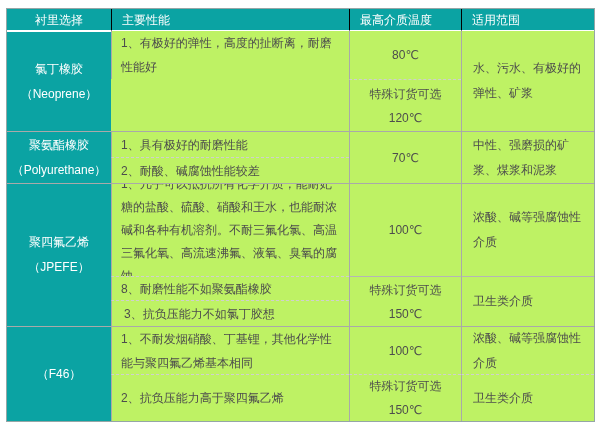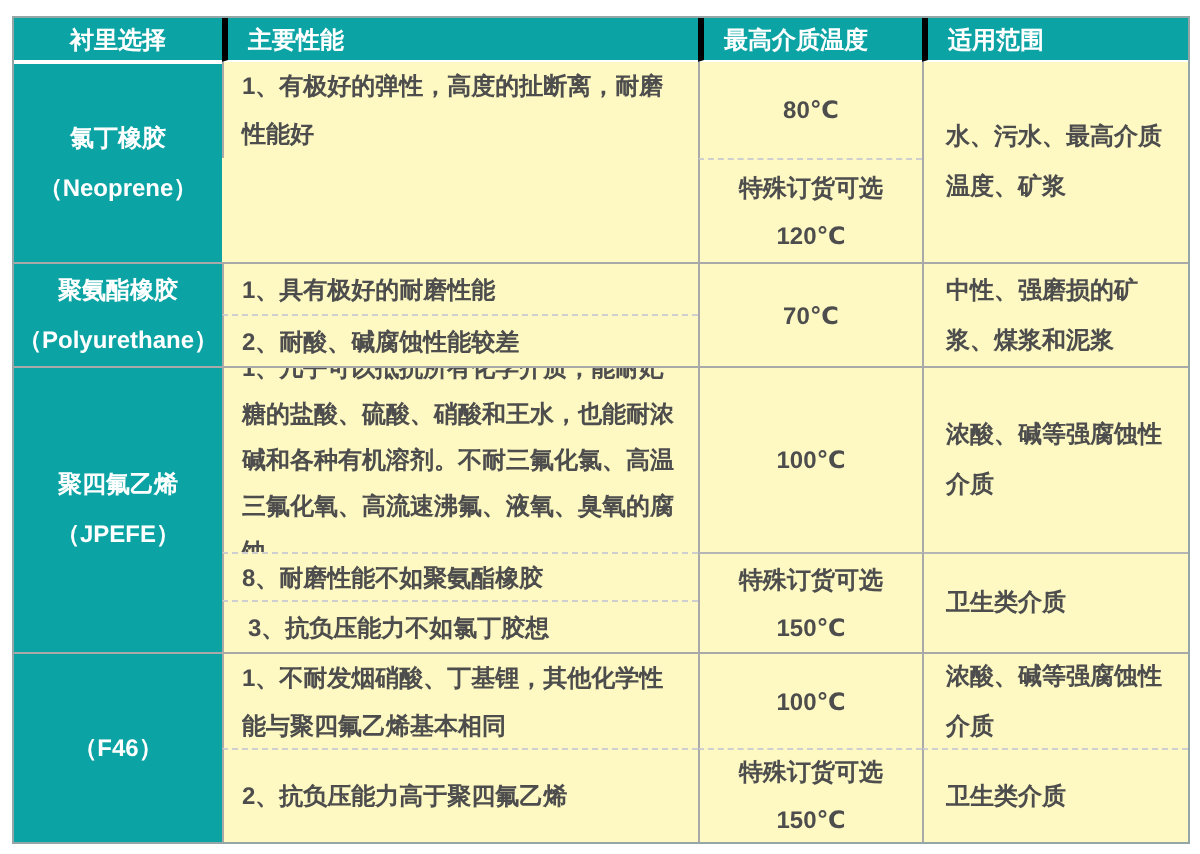--- a/index.html
+++ b/index.html
@@ -8,38 +8,37 @@
     font-family:"Liberation Sans","DejaVu Sans",sans-serif;
     -webkit-font-smoothing:antialiased;
   }
   .lining-table{
     width:587px;
     margin:8px auto 0 6px;
     display:grid;
     grid-template-columns:104px 238px 112px 133px;
     grid-template-rows:22px 48px 52px 26px 26px 93px 24px 26px 48px 47px;
     border:1px solid #95a6a6;
-    background:#fef9c3;
+    background:#bef264;
     font-size:12px;
     color:#4d4d4d;
     box-sizing:content-box;
-    font-weight:bold;
   }
   .cell{
     display:flex;flex-direction:column;justify-content:center;
     box-sizing:border-box;overflow:hidden;line-height:24px;
   }
   
   .th{
     background:#0ba3a3;color:#ffffff;
     align-items:flex-start;padding-left:10px;line-height:22px;
     border-bottom:1px solid #ffffff;
   }
   .th.center{align-items:center;padding-left:0;}
-  .th.vsep{border-left:3px solid #000000;}
+  .th.vsep{border-left:1px solid #000000;}
   
   .mat{
     background:#0ba3a3;color:#ffffff;
     align-items:center;text-align:center;line-height:25px;
   }
   
   .perf{
     align-items:flex-start;text-align:left;
     padding:0 6px 0 9px;line-height:24px;
   }
@@ -75,21 +74,21 @@
 
   <div class="cell mat hwhite" style="grid-row:2/4;grid-column:1;">
     <span>氯丁橡胶</span>
     <span>（Neoprene）</span>
   </div>
   <div class="cell perf vsep" style="grid-row:2;grid-column:2;">
       <span>1、有极好的弹性，高度的扯断离，耐磨性能好</span>
     </div>
   <div class="cell temp vsep" style="grid-row:2;grid-column:3;"><span>80℃</span></div>
   <div class="cell range vsep" style="grid-row:2/4;grid-column:4;">
-      <span>水、污水、最高介质温度、矿浆</span>
+      <span>水、污水、有极好的弹性、矿浆</span>
     </div>
   <div class="cell temp vsep hdash" style="grid-row:3;grid-column:3;"><span>特殊订货可选
 120℃</span></div>
 
   <div class="cell mat hmajor" style="grid-row:4/6;grid-column:1;">
     <span>聚氨酯橡胶</span>
     <span>（Polyurethane）</span>
   </div>
   <div class="cell perf vsep hmajor" style="grid-row:4;grid-column:2;">
       <span>1、具有极好的耐磨性能</span>

